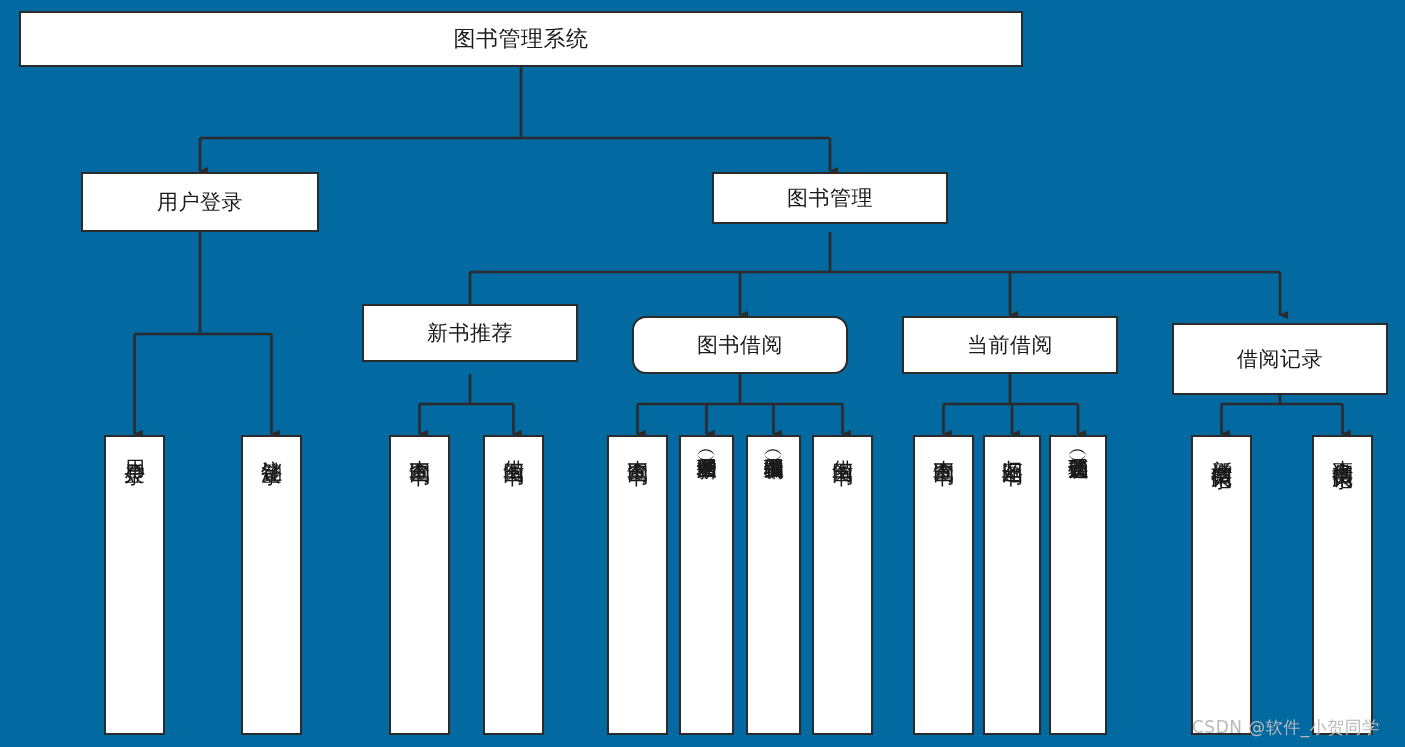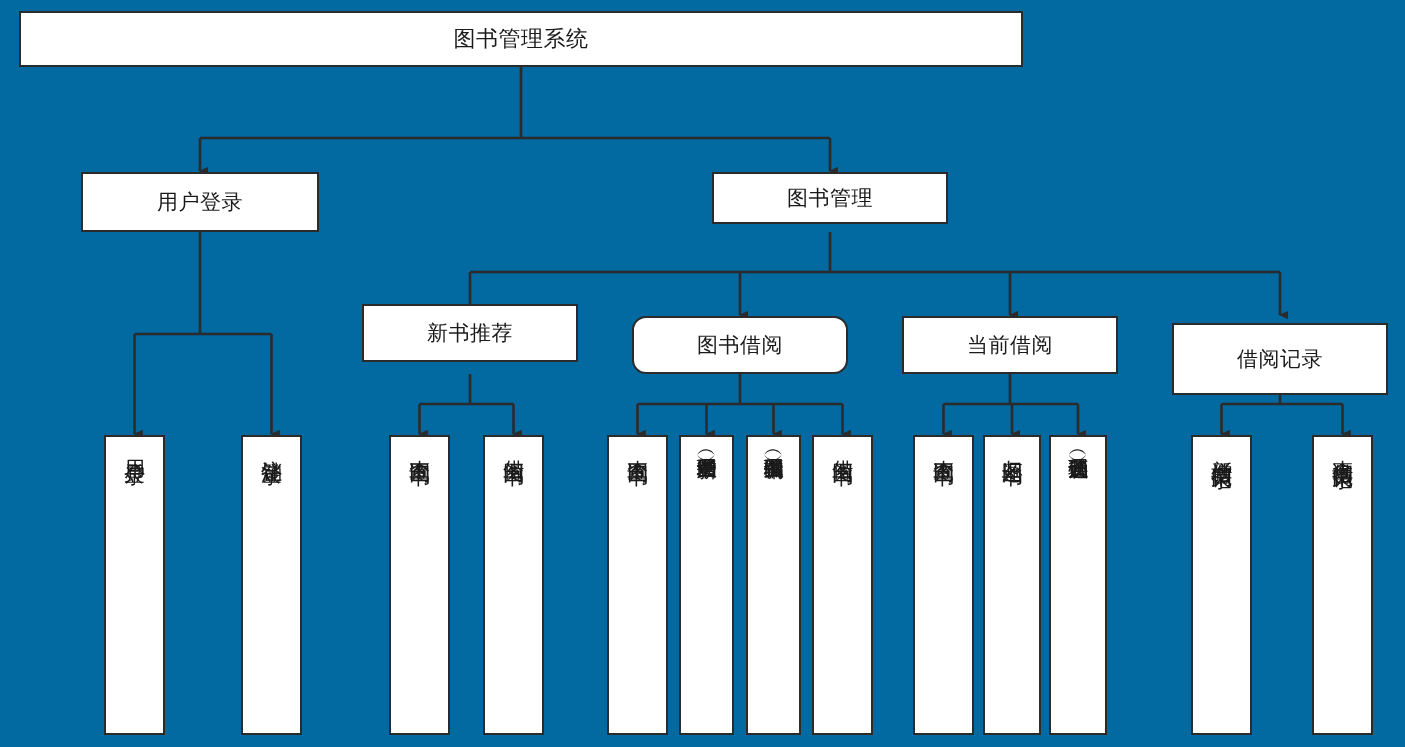--- a/index.html
+++ b/index.html
@@ -178,14 +178,15 @@
         <span class="node-label">确认归还（管理员）</span>
       </div>
       <div class="node vertical" style="left: 1191px; top: 435px; width: 61px; height: 300px;">
         <span class="node-label">新增借阅记录</span>
       </div>
       <div class="node vertical" style="left: 1312px; top: 435px; width: 61px; height: 300px;">
         <span class="node-label">查询借阅记录</span>
       </div>
     </div>
 
+  <div class="watermark" style="left:1192px; top:716px;">CSDN @软件_小贺同学</div>
 
 </div>
 
 </body></html>

